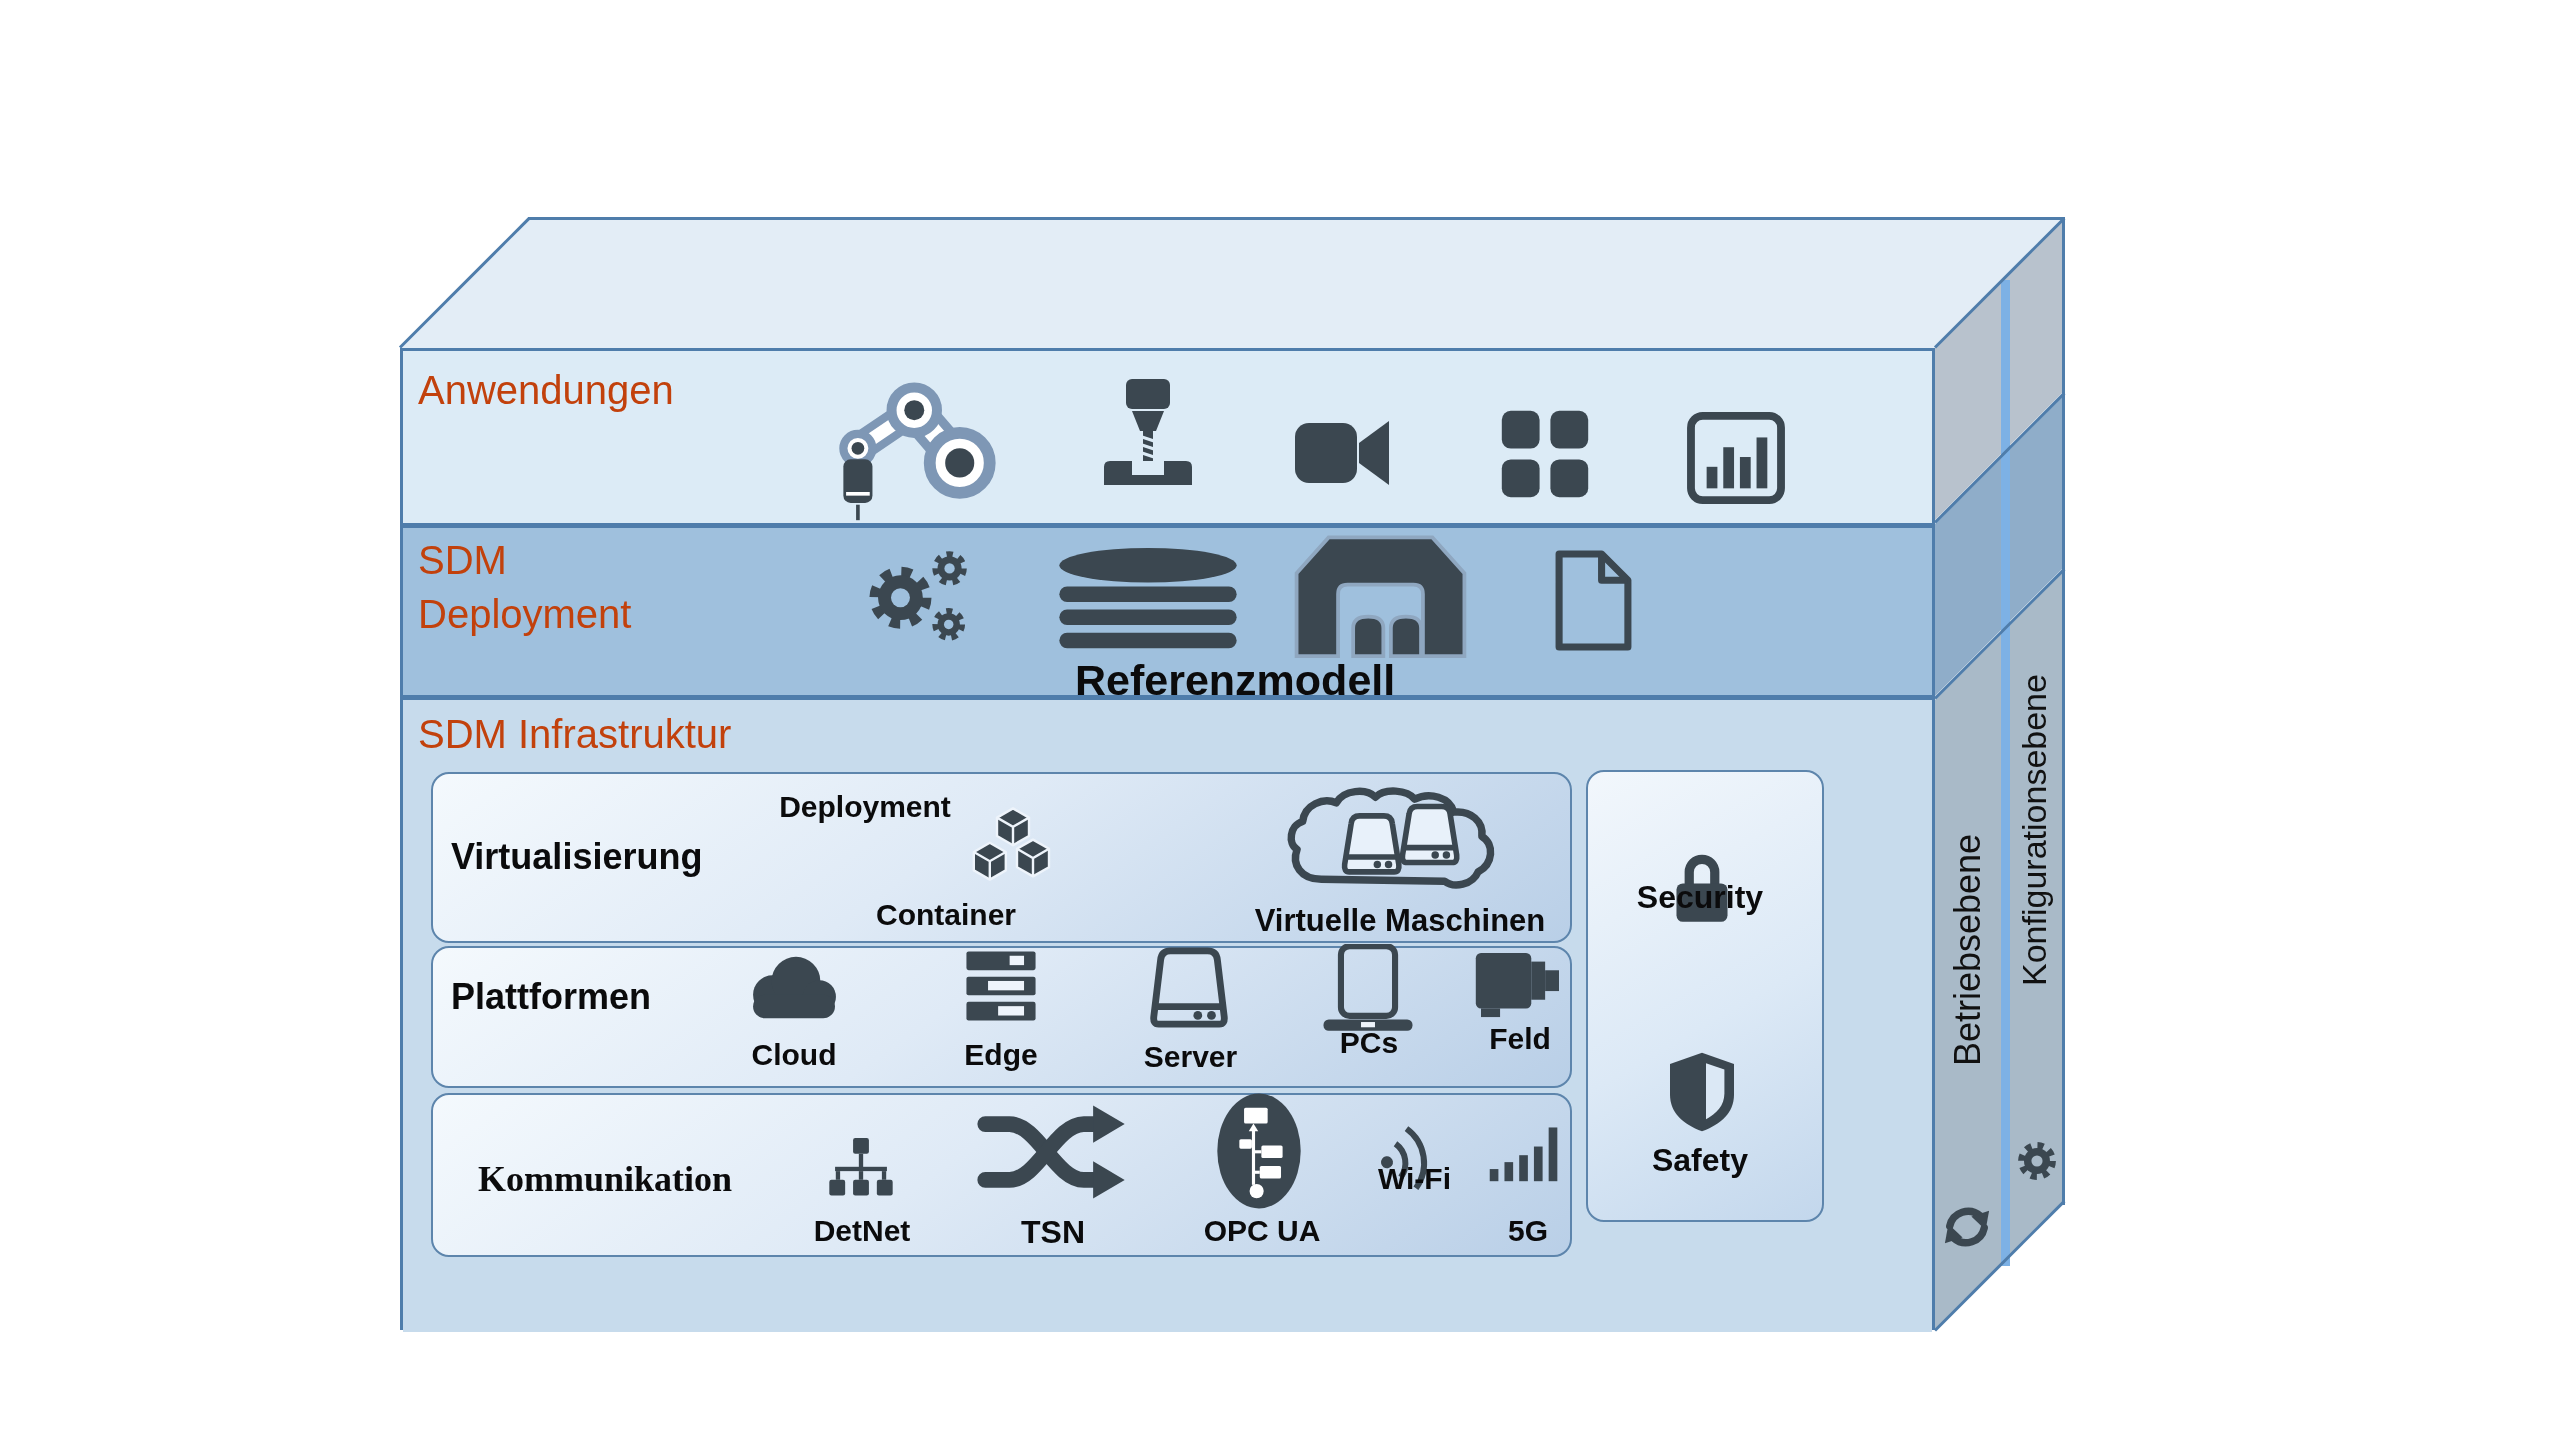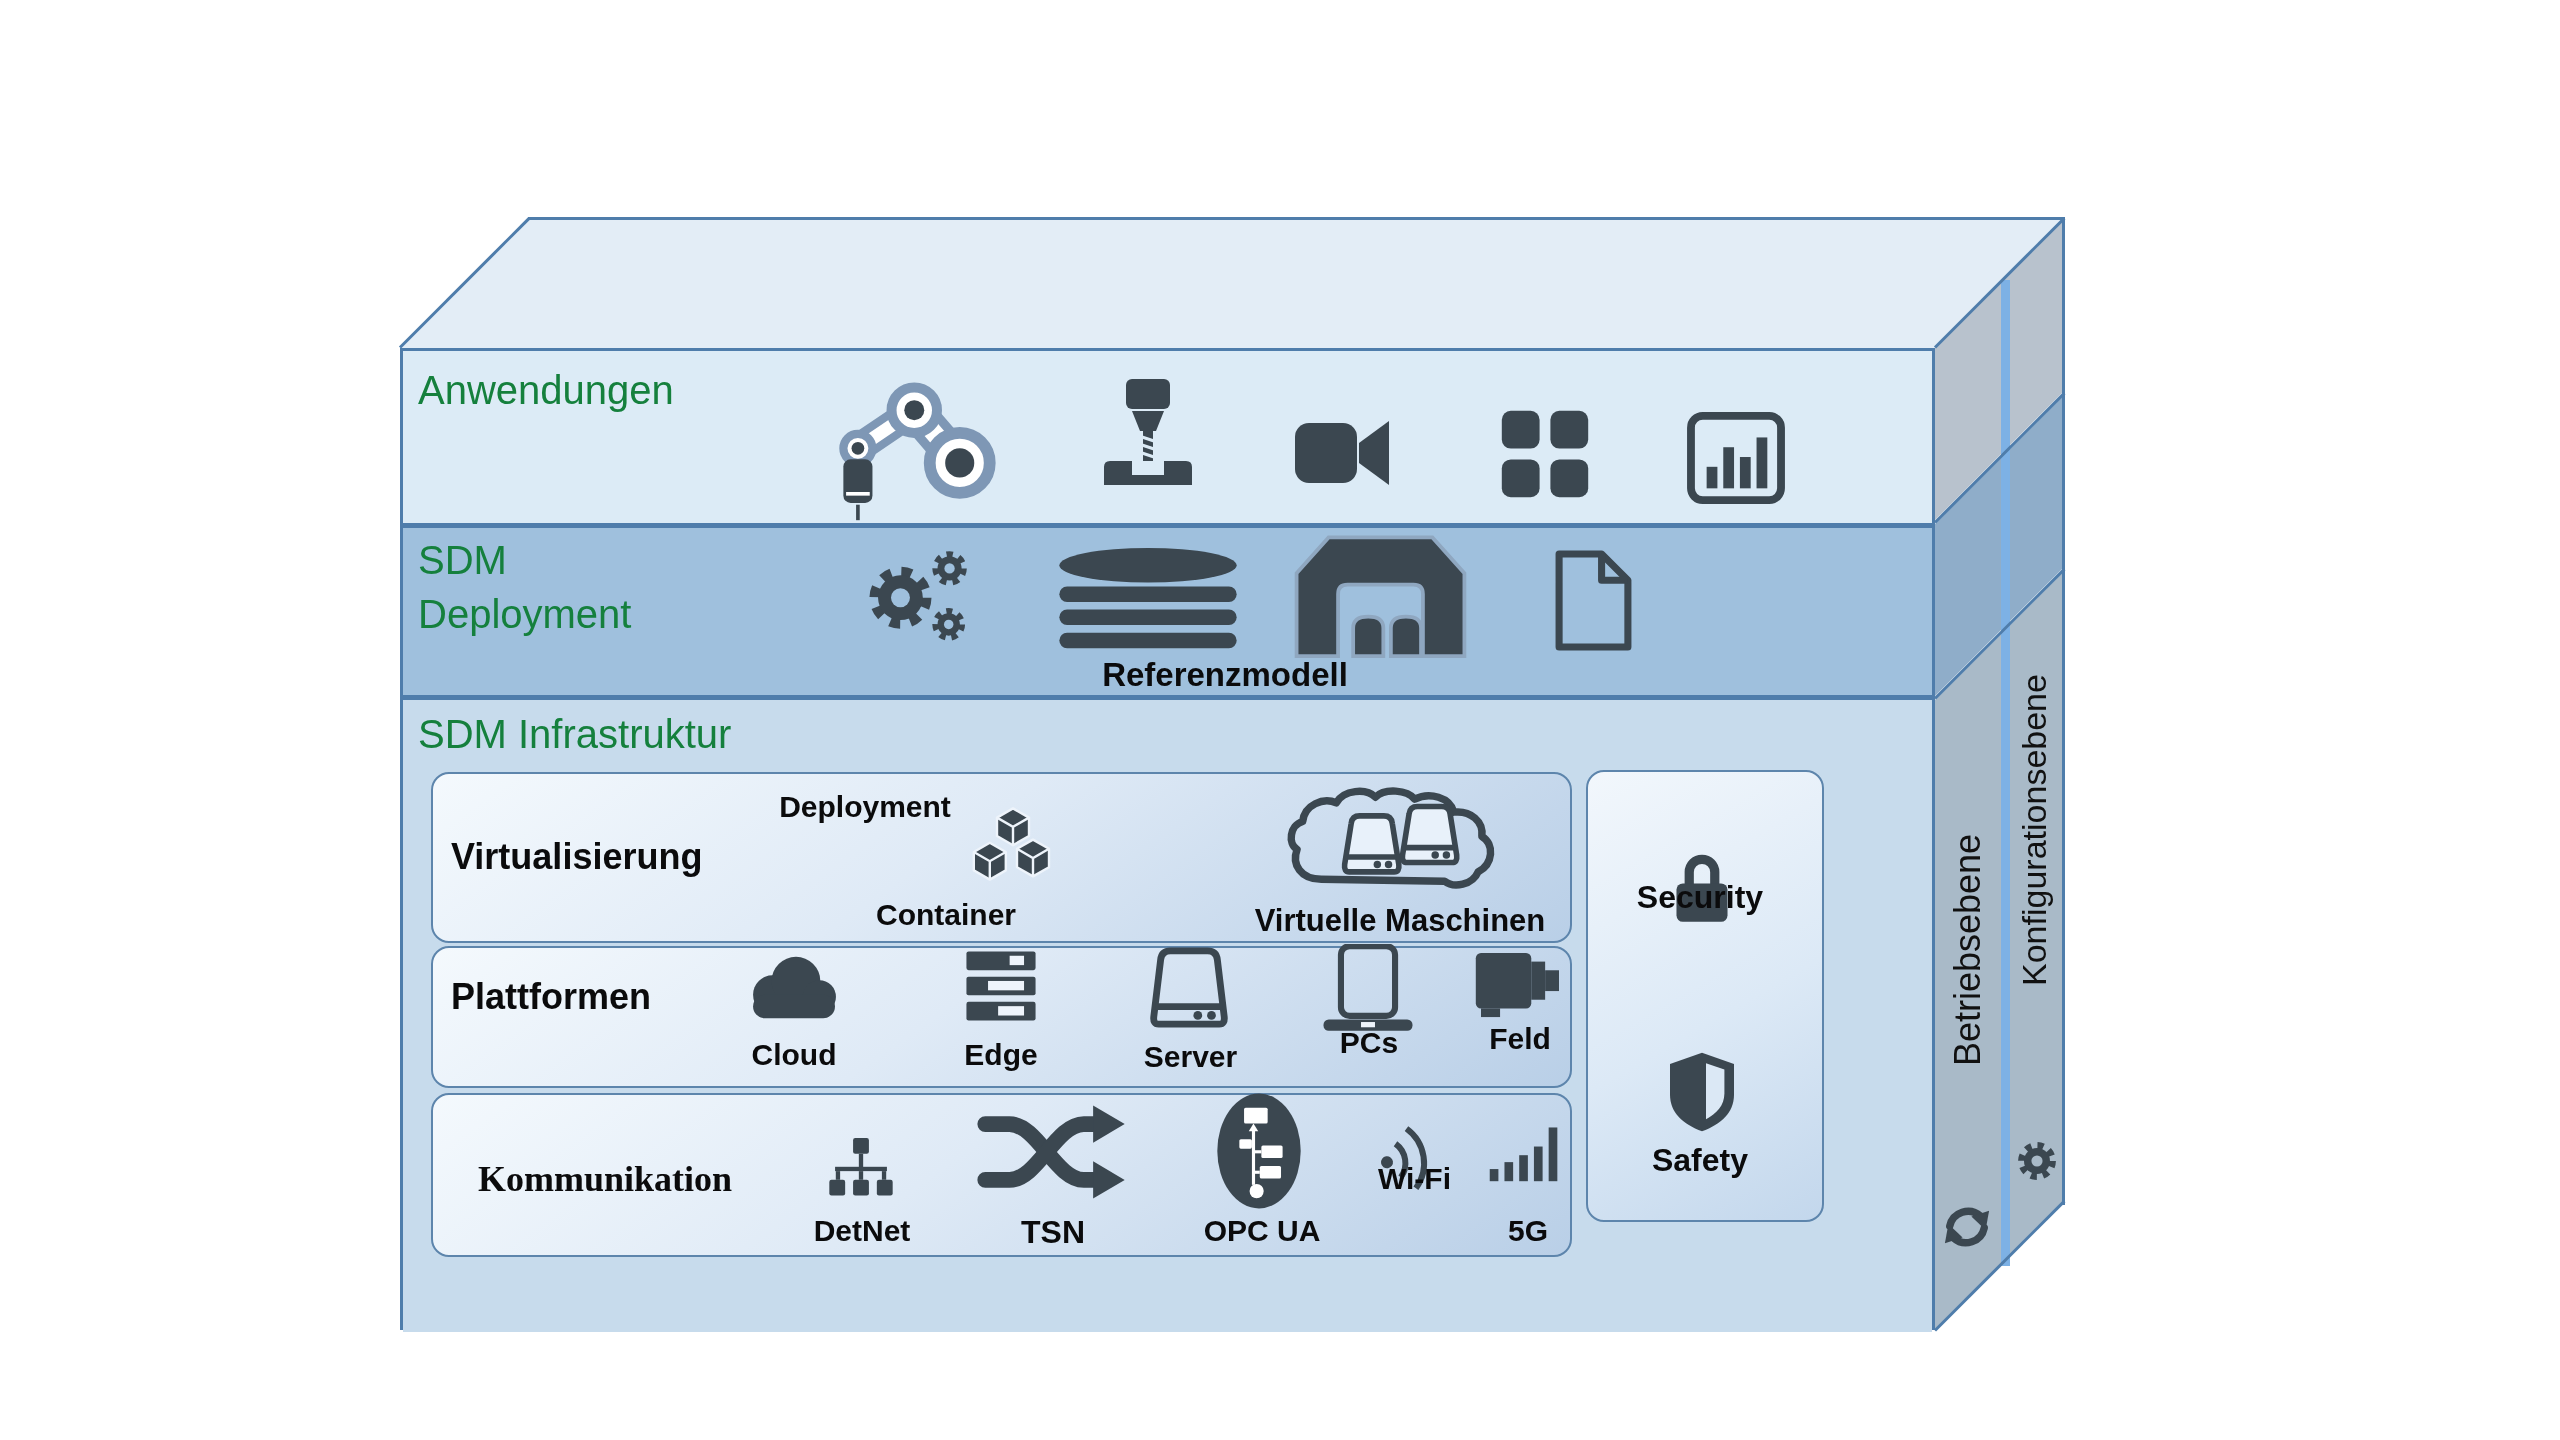--- a/index.html
+++ b/index.html
@@ -1,19 +1,19 @@
 <!DOCTYPE html>
 <html><head>
 <meta charset="utf-8">
 <style>
   html,body{margin:0;padding:0;background:#fff;}
   #canvas{position:relative;width:2560px;height:1440px;background:#fff;overflow:hidden;
           font-family:"Liberation Sans",sans-serif;color:#0b0b0c;}
   .abs{position:absolute;}
-  .ltitle{font-size:40px;color:#15803d;letter-spacing:0px;}
+  .ltitle{font-size:40px;color:#c2410c;letter-spacing:0px;}
   .rowlabel{font-weight:bold;font-size:36px;}
   .cap{font-weight:bold;font-size:30px;text-align:center;}
   .front{left:400px;top:348px;width:1535px;height:982px;border:3px solid #4f7dab;box-sizing:border-box;}
   .sec1{height:172px;background:#dcebf6;border-bottom:5px solid #4f7dab;}
   .sec2{height:167px;background:#9fc0dd;border-bottom:5px solid #4f7dab;}
   .sec3{height:632px;background:#c7dbec;}
   .row{border:2px solid #5d85ac;border-radius:18px;box-sizing:border-box;
        background:linear-gradient(145deg,#f4f9fd 0%,#dfeaf6 45%,#b9cfe7 100%);}
   .panel{border:2px solid #5d85ac;border-radius:18px;box-sizing:border-box;
        background:linear-gradient(150deg,#f2f7fc 0%,#dce9f6 55%,#c3d7ec 100%);}
@@ -167,21 +167,21 @@
     </svg>
   </div>
 
   <div class="abs" style="left:1551px;top:542px;width:86px;height:118px;">
     <svg viewBox="0 0 85 105">
       <path d="M8,6 H50 L76,32 V98 H8 Z" fill="none" stroke="#3b4750" stroke-width="7" stroke-linejoin="round"></path>
       <path d="M50,6 V32 H76" fill="none" stroke="#3b4750" stroke-width="7" stroke-linejoin="round"></path>
     </svg>
   </div>
 
-  <div class="abs cap" style="left:1075px;top:656px;width:300px;font-size:33px;">Referenzmodell</div>
+  <div class="abs cap" style="left:1075px;top:656px;width:300px;font-size:43px;">Referenzmodell</div>
 
   <div class="abs row" style="left:431px;top:772px;width:1141px;height:171px;"></div>
   <div class="abs row" style="left:431px;top:946px;width:1141px;height:142px;"></div>
   <div class="abs row" style="left:431px;top:1093px;width:1141px;height:164px;"></div>
   <div class="abs panel" style="left:1586px;top:770px;width:238px;height:452px;"></div>
 
   <div class="abs rowlabel" style="left:451px;top:836px;">Virtualisierung</div>
   <div class="abs cap" style="left:760px;top:790px;width:210px;">Deployment</div>
   <div class="abs" style="left:963px;top:806px;width:92px;height:88px;">
     <svg viewBox="0 0 110 110">

